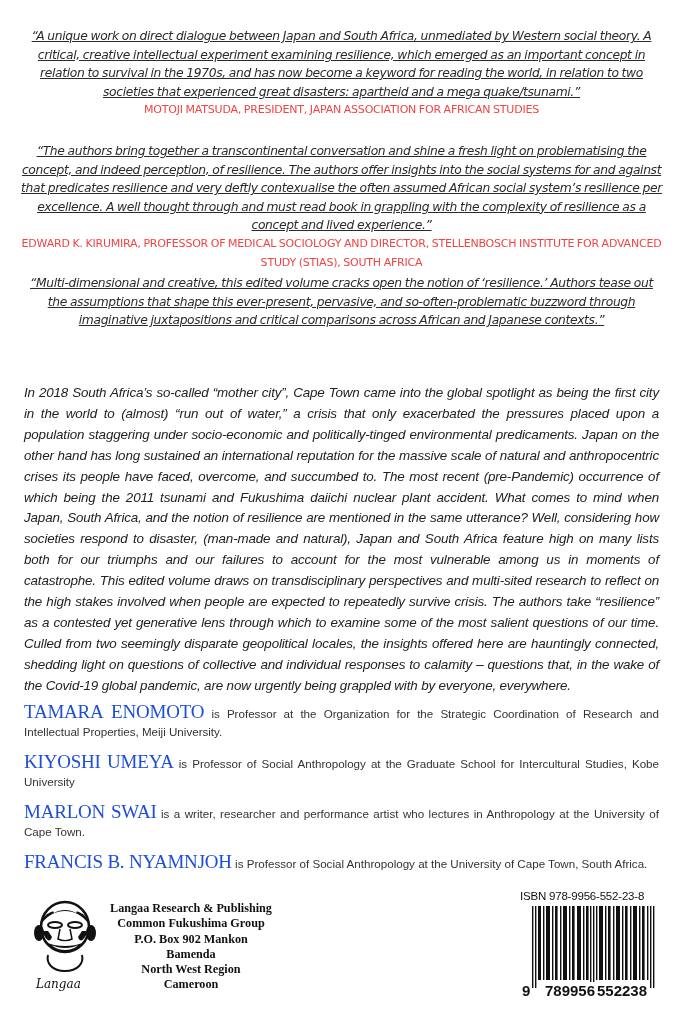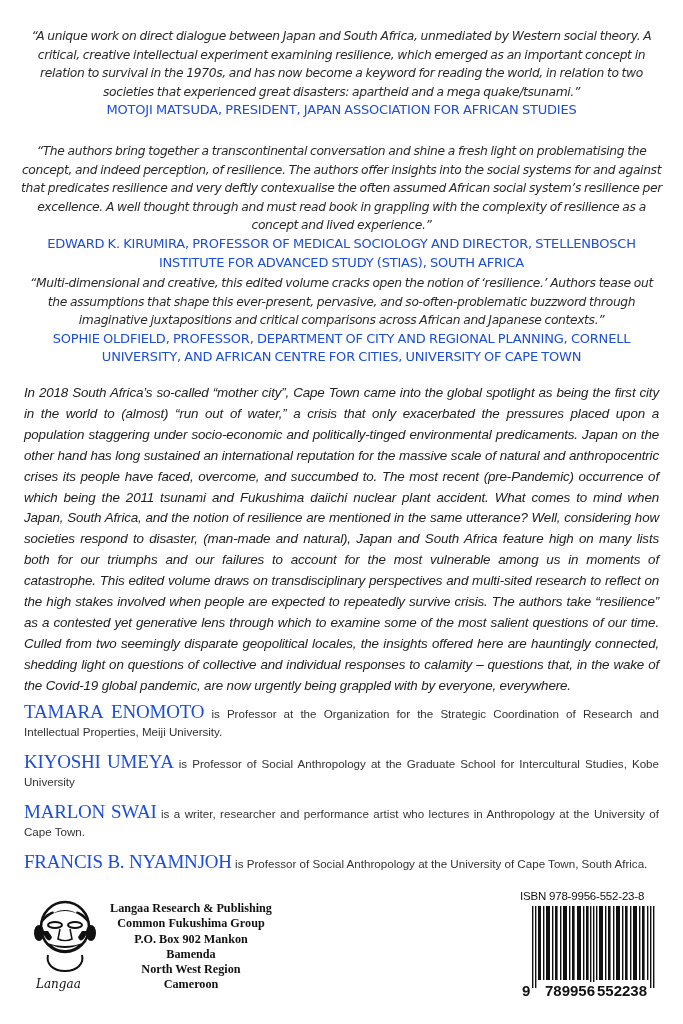--- a/index.html
+++ b/index.html
@@ -10,26 +10,27 @@
 
   .endorsement { position: absolute; left: 20px; width: 643px; text-align: center; }
   .quote {
     font-family: "DejaVu Sans", sans-serif;
     font-style: italic;
     font-size: 12.3px;
     line-height: 18.6px;
     color: #2a2a2a;
     letter-spacing: -0.35px;
     word-spacing: -0.5px;
+    text-decoration: underline;
   }
   .attribution {
     font-family: "DejaVu Sans", sans-serif;
-    font-size: 13px;
+    font-size: 11px;
     line-height: 18.6px;
-    color: #1d4ed8;
+    color: #ef4444;
     letter-spacing: -0.2px;
     word-spacing: -0.6px;
   }
 
   .e1 { top: 27px; }
   .e2 { top: 142px; }
   .e3 { top: 274px; }
 
   .blurb {
     position: absolute; left: 24px; top: 383px; width: 635px;
@@ -96,21 +97,20 @@
     <p class="attribution">MOTOJI MATSUDA, PRESIDENT, JAPAN ASSOCIATION FOR AFRICAN STUDIES</p>
   </section>
 
   <section class="endorsement e2">
     <p class="quote">“The authors bring together a transcontinental conversation and shine a fresh light on problematising the concept, and indeed perception, of resilience. The authors offer insights into the social systems for and against that predicates resilience and very deftly contexualise the often assumed African social system’s resilience per excellence. A well thought through and must read book in grappling with the complexity of resilience as a concept and lived experience.”</p>
     <p class="attribution">EDWARD K. KIRUMIRA, PROFESSOR OF MEDICAL SOCIOLOGY AND DIRECTOR, STELLENBOSCH INSTITUTE FOR ADVANCED STUDY (STIAS), SOUTH AFRICA</p>
   </section>
 
   <section class="endorsement e3">
     <p class="quote">“Multi-dimensional and creative, this edited volume cracks open the notion of ‘resilience.’ Authors tease out the assumptions that shape this ever-present, pervasive, and so-often-problematic buzzword through imaginative juxtapositions and critical comparisons across African and Japanese contexts.”</p>
-    <p class="attribution">SOPHIE OLDFIELD, PROFESSOR, DEPARTMENT OF CITY AND REGIONAL PLANNING, CORNELL UNIVERSITY, AND AFRICAN CENTRE FOR CITIES, UNIVERSITY OF CAPE TOWN</p>
   </section>
 
   <p class="blurb">In 2018 South Africa’s so-called “mother city”, Cape Town came into the global spotlight as being the first city in the world to (almost) “run out of water,” a crisis that only exacerbated the pressures placed upon a population staggering under socio-economic and politically-tinged environmental predicaments. Japan on the other hand has long sustained an international reputation for the massive scale of natural and anthropocentric crises its people have faced, overcome, and succumbed to. The most recent (pre-Pandemic) occurrence of which being the 2011 tsunami and Fukushima daiichi nuclear plant accident. What comes to mind when Japan, South Africa, and the notion of resilience are mentioned in the same utterance? Well, considering how societies respond to disaster, (man-made and natural), Japan and South Africa feature high on many lists both for our triumphs and our failures to account for the most vulnerable among us in moments of catastrophe. This edited volume draws on transdisciplinary perspectives and multi-sited research to reflect on the high stakes involved when people are expected to repeatedly survive crisis. The authors take “resilience” as a contested yet generative lens through which to examine some of the most salient questions of our time. Culled from two seemingly disparate geopolitical locales, the insights offered here are hauntingly connected, shedding light on questions of collective and individual responses to calamity – questions that, in the wake of the Covid-19 global pandemic, are now urgently being grappled with by everyone, everywhere.</p>
 
   <section class="bios">
     <p class="bio"><span class="name">TAMARA ENOMOTO</span><span> is Professor at the Organization for the Strategic Coordination of Research and Intellectual Properties, Meiji University.</span></p>
     <p class="bio"><span class="name">KIYOSHI UMEYA</span><span> is Professor of Social Anthropology at the Graduate School for Intercultural Studies, Kobe University</span></p>
     <p class="bio"><span class="name">MARLON SWAI</span><span> is a writer, researcher and performance artist who lectures in Anthropology at the University of Cape Town.</span></p>
     <p class="bio"><span class="name">FRANCIS B. NYAMNJOH</span><span> is Professor of Social Anthropology at the University of Cape Town, South Africa.</span></p>
   </section>

